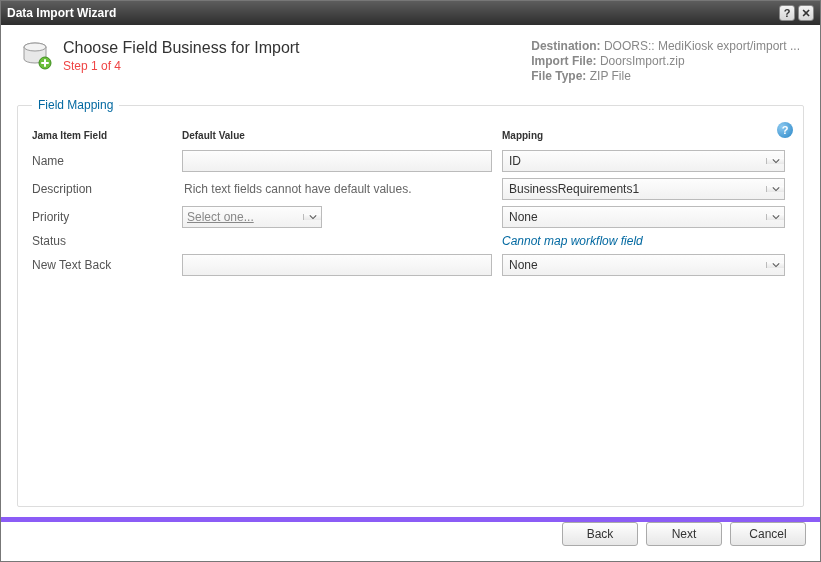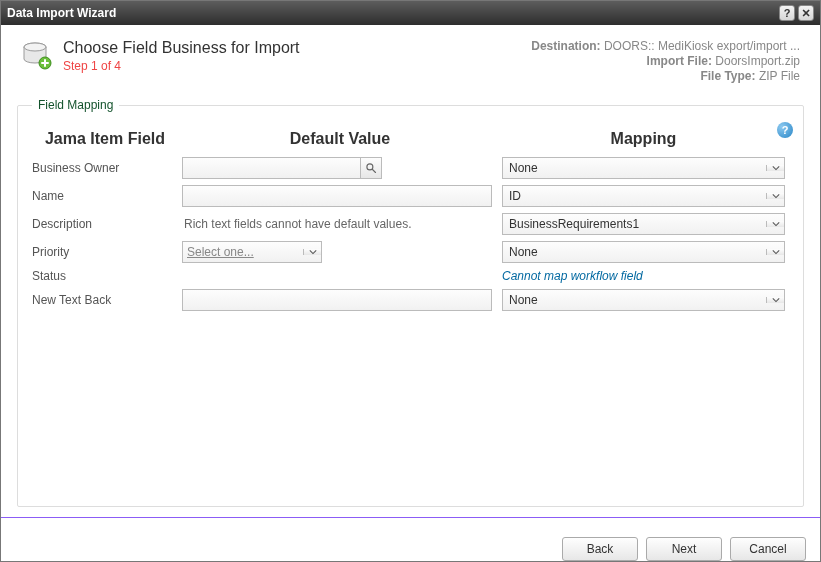--- a/index.html
+++ b/index.html
@@ -56,42 +56,42 @@
     margin-right: 10px;
     flex: 0 0 auto;
     position: relative;
   }
   .header-icon svg { width: 32px; height: 32px; }
   .header-titles { flex: 0 0 auto; }
   .header-title { font-size: 16px; color: #333; font-weight: normal; }
   .header-sub { font-size: 12px; color: #ef4444; margin-top: 2px; }
   .header-meta {
     margin-left: auto;
-    text-align: right;
+    text-align: left;
     font-size: 12px;
     color: #888;
   }
   .header-meta .line { margin-bottom: 1px; }
   .header-meta .lbl { font-weight: bold; color: #888; }
   .header-meta .val { color: #888; font-weight: normal; }
 
   .body-area {
     flex: 1;
     padding: 4px 16px 10px 16px;
     overflow: hidden;
   }
   fieldset.fm {
     border: 1px solid #ddd;
     border-radius: 2px;
     padding: 12px 14px 40px 14px;
     height: 100%;
     position: relative;
   }
   fieldset.fm legend {
-    color: #14532d;
+    color: #0369a1;
     font-size: 12px;
     padding: 0 6px;
   }
   .help-icon {
     position: absolute;
     top: 10px; right: 10px;
     width: 16px; height: 16px;
     border-radius: 50%;
     background: radial-gradient(circle at 30% 30%, #8cc9f0, #2a87c7);
     color: #fff;
@@ -102,23 +102,23 @@
     justify-content: center;
     cursor: pointer;
   }
   table.grid {
     width: 100%;
     border-collapse: separate;
     border-spacing: 0;
     table-layout: fixed;
   }
   table.grid th {
-    text-align: center;
+    text-align: left;
     font-weight: bold;
-    font-size: 16px;
+    font-size: 10px;
     padding: 6px 4px 6px 0;
     color: #333;
   }
   table.grid td {
     padding: 3px 4px 3px 0;
     vertical-align: middle;
     font-size: 12px;
     color: #555;
   }
   col.c-label { width: 150px; }
@@ -191,24 +191,24 @@
     color: #333;
     overflow: hidden;
     white-space: nowrap;
   }
   .note { color: #666; font-size: 12px; padding-left: 2px; }
   .nomap { color: #0369a1; font-style: italic; }
 
   .full-default .textbox { width: 310px; }
 
   .footer {
-    border-top: 1px solid #8b5cf6;
+    border-top: 5px solid #8b5cf6;
     height: 44px;
     display: flex;
-    align-items: flex-end;
+    align-items: flex-start;
     justify-content: flex-end;
     padding: 0 14px;
     gap: 8px;
     background: #fff;
   }
   .btn {
     min-width: 76px;
     height: 24px;
     border: 1px solid #aaa;
     border-radius: 3px;
@@ -280,46 +280,20 @@
         </colgroup>
         <thead>
           <tr>
             <th>Jama Item Field</th>
             <th>Default Value</th>
             <th>Mapping</th>
           </tr>
         </thead>
         <tbody>
 
-          <tr>
-            <td>Business Owner</td>
-            <td>
-              <div class="lookup">
-                <div class="textbox">
-                  <input type="text" value="" style="">
-                </div>
-                <div class="lookup-btn">
-                  <svg viewBox="0 0 16 16">
-                    <circle cx="6.5" cy="6.5" r="4" fill="none" stroke="#666" stroke-width="1.5"></circle>
-                    <line x1="10" y1="10" x2="14" y2="14" stroke="#666" stroke-width="1.5" stroke-linecap="round"></line>
-                  </svg>
-                </div>
-              </div>
-            </td>
-            <td>
-              <div class="dropdown">
-                <span class="dd-text">None</span>
-                <div class="dd-btn">
-                  <svg class="chev" viewBox="0 0 10 6">
-                      <path d="M1 1 L5 5 L9 1" fill="none" stroke="#555" stroke-width="1.3"></path>
-                    </svg>
-                </div>
-              </div>
-            </td>
-          </tr>
 
           <tr>
             <td>Name</td>
             <td class="full-default">
               <div class="textbox">
                 <input type="text" value="" style="">
               </div>
             </td>
             <td>
               <div class="dropdown">

